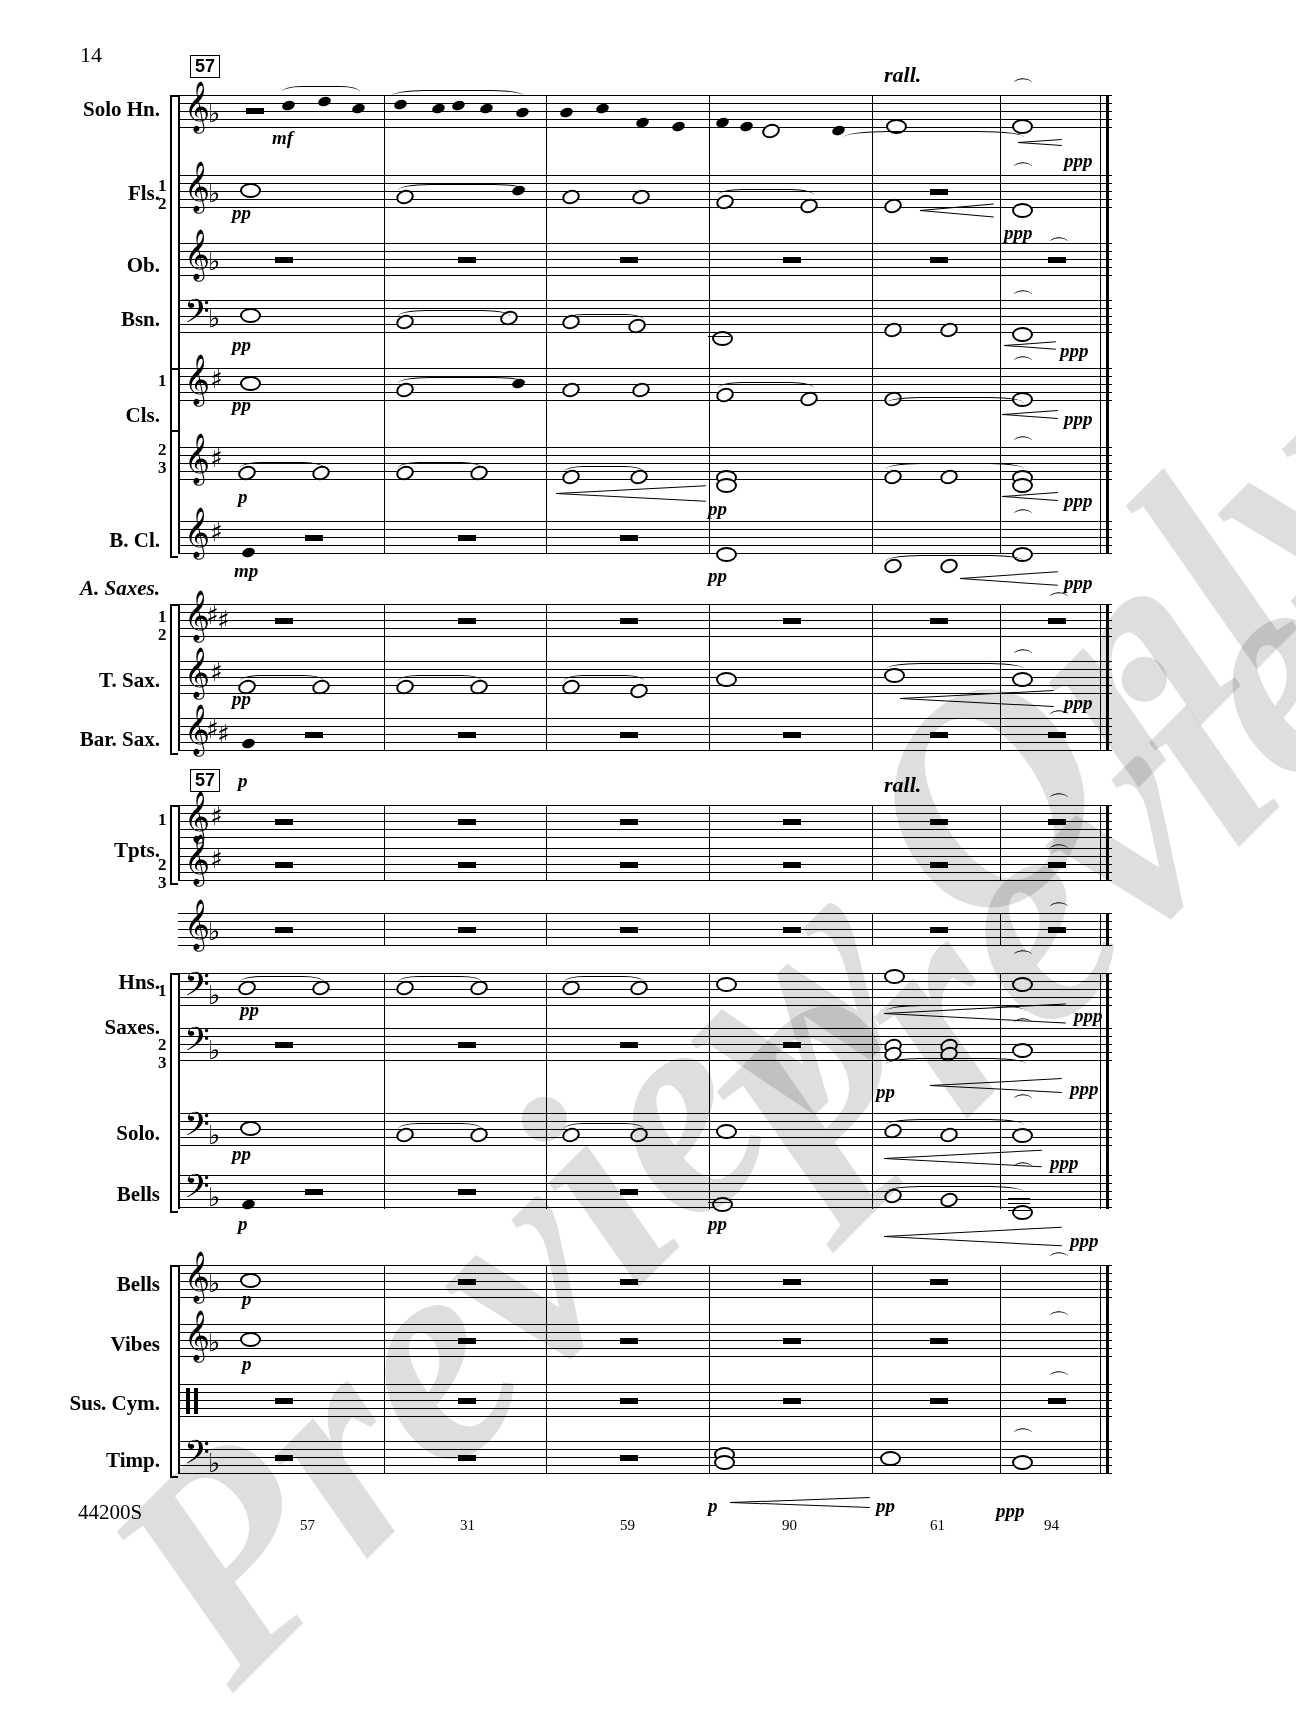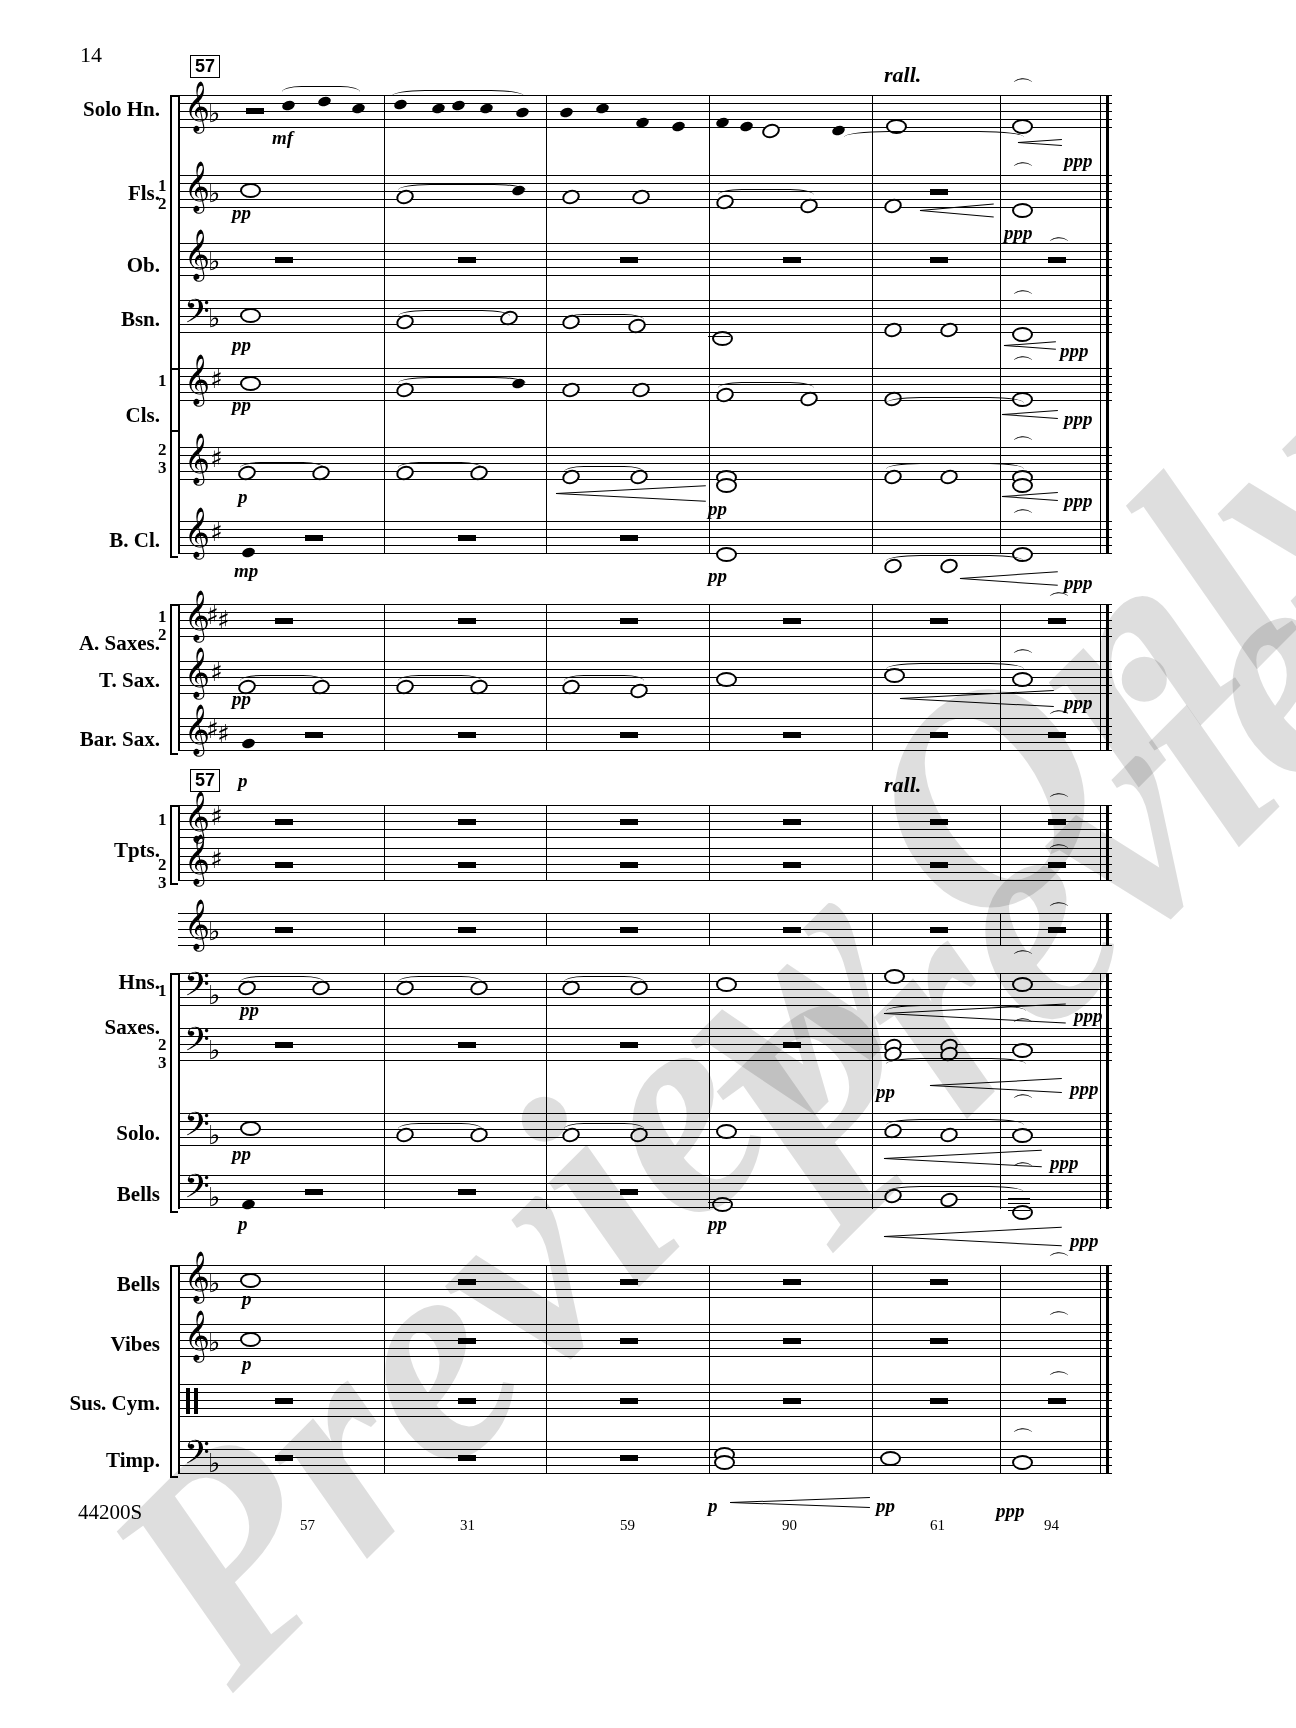--- a/index.html
+++ b/index.html
@@ -90,21 +90,21 @@
   <div class="tempo" style="left:884px;top:62px;">rall.</div>
   <div class="rehearsal" style="left:190px;top:769px;">57</div>
   <div class="tempo" style="left:884px;top:772px;">rall.</div>
 
   <div class="lbl" style="left:30px;top:97px;width:130px;">Solo Hn.</div>
   <div class="lbl" style="left:30px;top:181px;width:130px;">Fls.</div>
   <div class="lbl" style="left:30px;top:253px;width:130px;">Ob.</div>
   <div class="lbl" style="left:30px;top:307px;width:130px;">Bsn.</div>
   <div class="lbl" style="left:30px;top:403px;width:130px;">Cls.</div>
   <div class="lbl" style="left:30px;top:528px;width:130px;">B. Cl.</div>
-  <div class="lbl" style="left:14px;top:631px;width:146px;">A. Saxes.</div>
+  <div class="lbl" style="left:14px;top:576px;width:146px;font-style:italic;">A. Saxes.</div>
   <div class="lbl" style="left:30px;top:668px;width:130px;">T. Sax.</div>
   <div class="lbl" style="left:20px;top:727px;width:140px;">Bar. Sax.</div>
   <div class="lbl" style="left:30px;top:838px;width:130px;">Tpts.</div>
   <div class="lbl" style="left:30px;top:922px;width:130px;margin-top:48px;">Hns.</div>
   <div class="lbl" style="left:30px;top:1015px;width:130px;">Saxes.</div>
   <div class="lbl" style="left:30px;top:1121px;width:130px;">Solo.</div>
   <div class="lbl" style="left:30px;top:1182px;width:130px;">Bells</div>
   <div class="lbl" style="left:30px;top:1272px;width:130px;">Bells</div>
   <div class="lbl" style="left:30px;top:1332px;width:130px;">Vibes</div>
   <div class="lbl" style="left:14px;top:1391px;width:146px;">Sus. Cym.</div>

